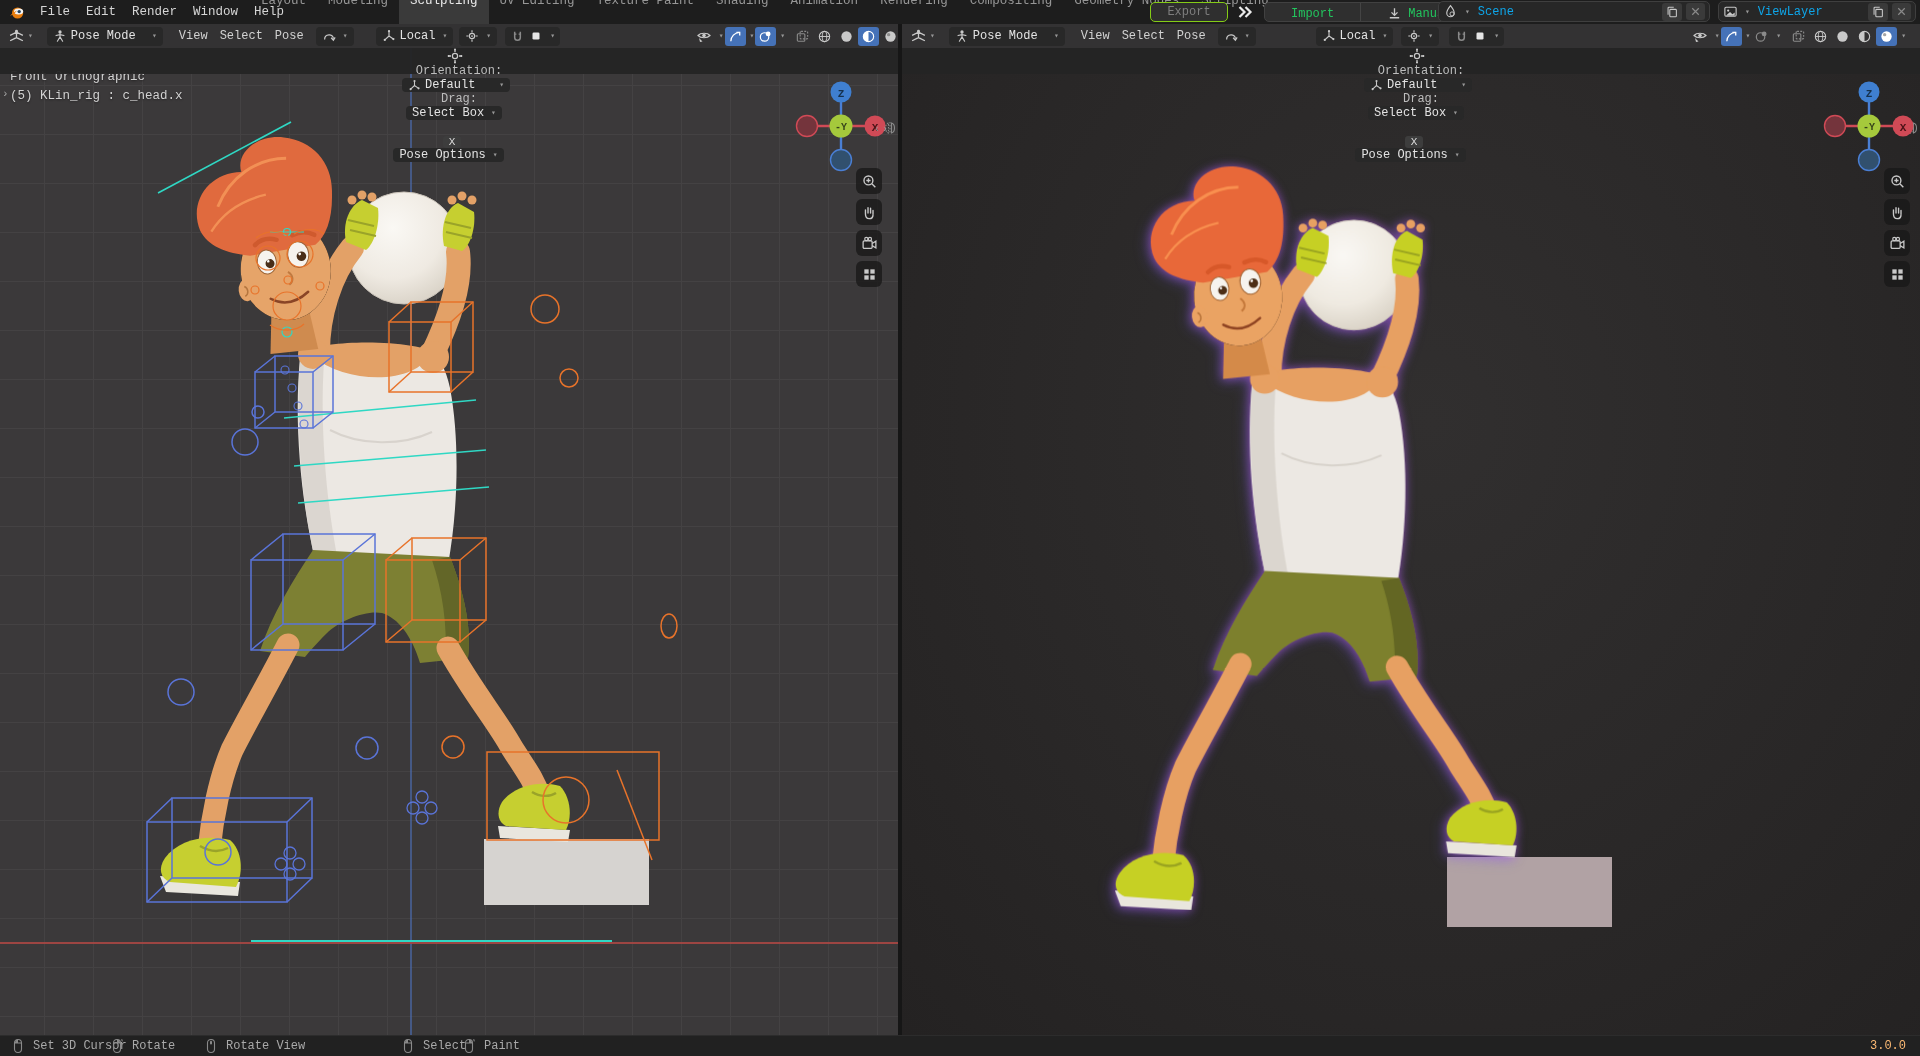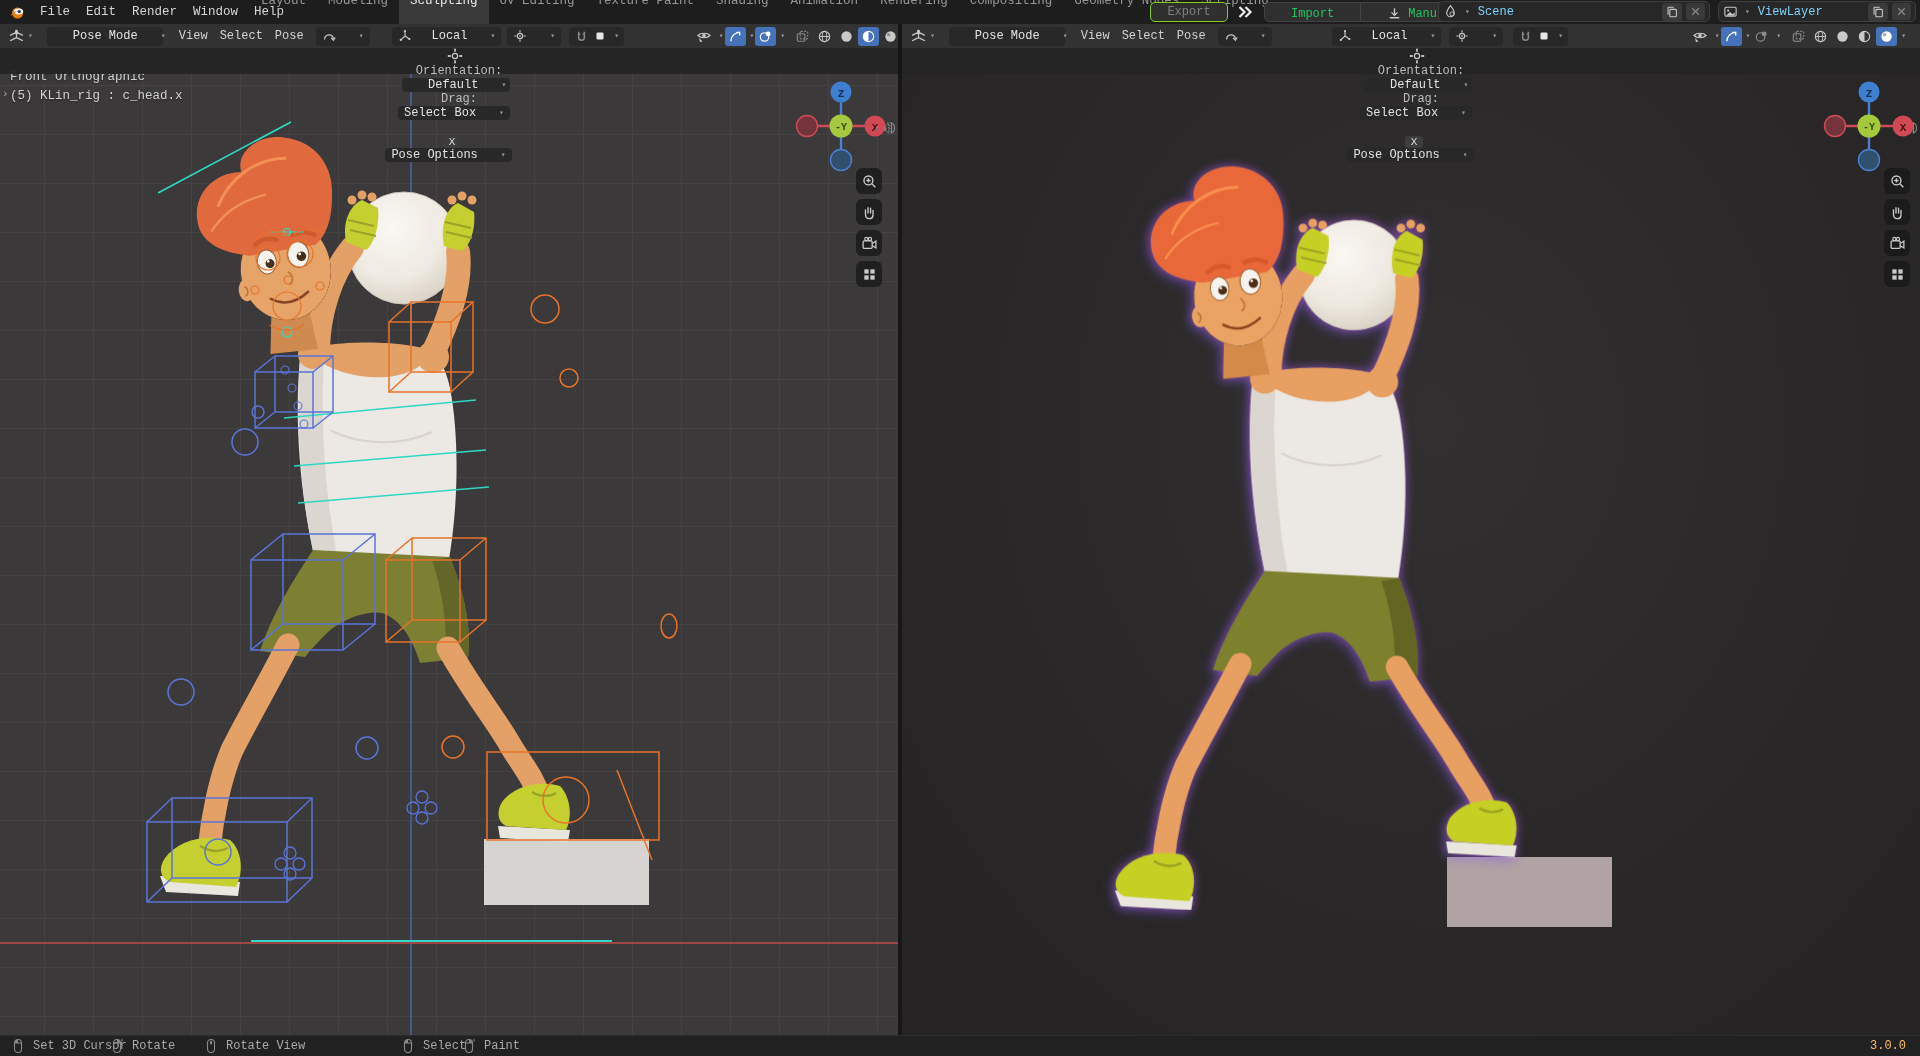--- a/index.html
+++ b/index.html
@@ -20,30 +20,30 @@
   .tab.active{background:#3a3a3a;color:#e9e9e9;}
   .tab.add{color:#b5b5b5;padding:3px 8px 4px;}
   .tb-btn{position:absolute;top:2px;height:20px;background:#2f2f2f;border:1px solid #84cc16;
           border-radius:5px;display:flex;align-items:center;padding:0 10px;color:#d9d9d9;box-sizing:border-box;}
   .tb-group{position:absolute;top:2px;height:20px;background:#2f2f2f;border:1px solid #414141;
             border-radius:5px;display:flex;align-items:center;box-sizing:border-box;}
   .tb-group .seg{display:flex;align-items:flex-end;padding:0 26px;height:100%;color:#22c55e;}
   .tb-group .sep{width:1px;height:100%;background:#444;}
   .id-widget{position:absolute;top:1px;height:21px;background:#272727;border:1px solid #3f3f3f;
              border-radius:5px;display:flex;align-items:center;box-sizing:border-box;padding:0 4px;gap:4px;}
-  .id-widget .txt{flex:1;color:#7dd3fc;padding-left:4px;}
+  .id-widget .txt{flex:1;color:#0ea5e9;padding-left:4px;}
   .id-widget .cell{background:#3a3a3a;border-radius:3px;padding:2px 3px;display:flex;align-items:center;}
   
   .area{position:absolute;top:24px;height:1011px;background:#333233;}
   #area-left{left:0;width:898px;}
   #area-right{left:902px;width:1018px;}
   .vp-header{height:24px;background:#333233;display:flex;align-items:center;position:relative;z-index:5;}
   .hbtn{display:flex;align-items:center;padding:0 2px;}
   .w{background:#282828;border-radius:4px;height:19px;display:flex;align-items:center;
-     padding:0 6px;color:#e3e3e3;gap:20px;white-space:nowrap;}
+     padding:0 6px;color:#e3e3e3;gap:4px;white-space:nowrap;}
   .menu{padding:0 6px;color:#d2d2d2;}
   .snapgrp{display:flex;align-items:center;background:#282828;border-radius:4px;height:19px;padding:0 5px;gap:4px;}
   .cluster{display:flex;align-items:center;margin-left:auto;gap:1px;}
   .hicon{width:21px;height:19px;display:flex;align-items:center;justify-content:center;border-radius:3px;}
   .hicon.on{background:#4572b8;}
   .hicon.on .icon{color:#fff;}
   
   .tool-row{position:absolute;left:0;top:24px;width:100%;height:26px;background:rgba(36,36,36,.96);
             display:flex;align-items:center;z-index:4;color:#bfbfbf;flex-direction:column;}
   .lbl{color:#bdbdbd;}

